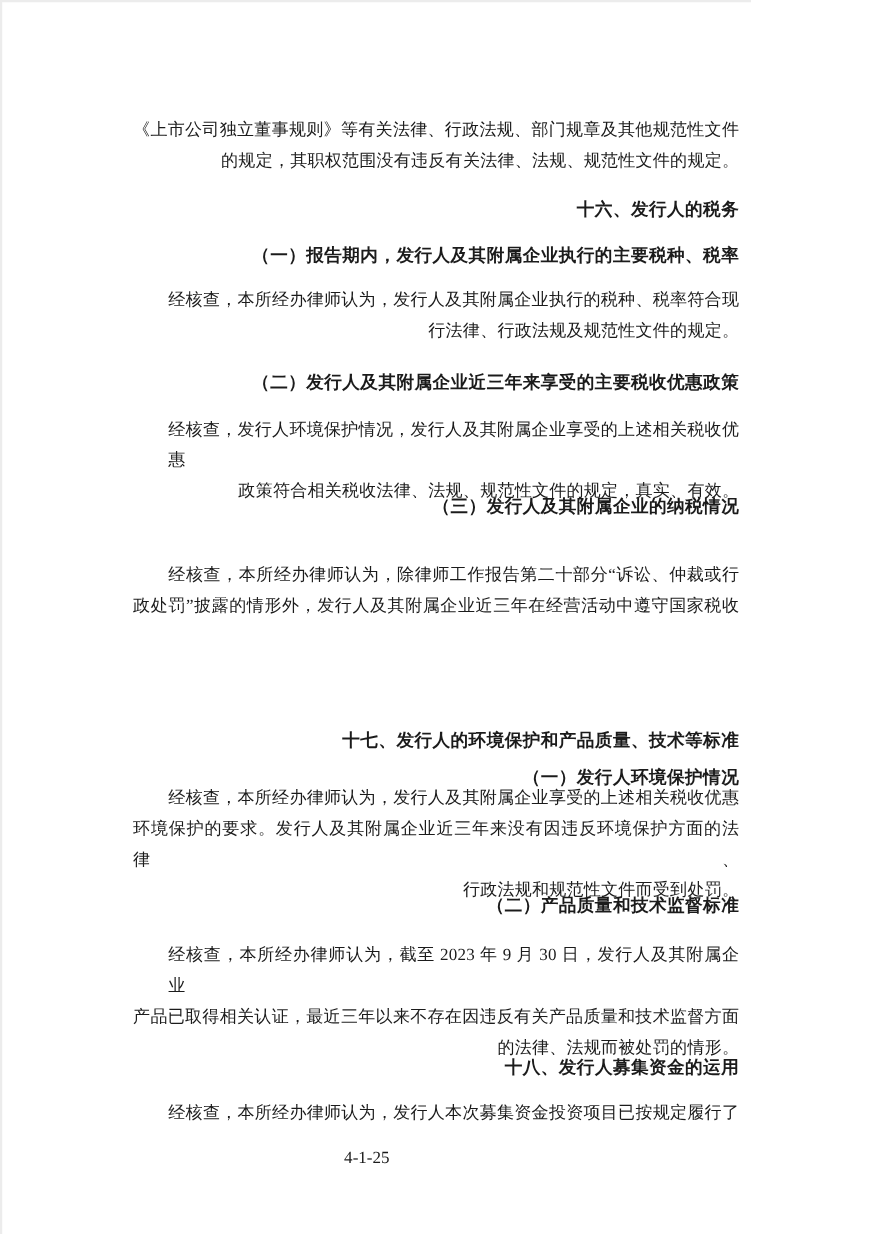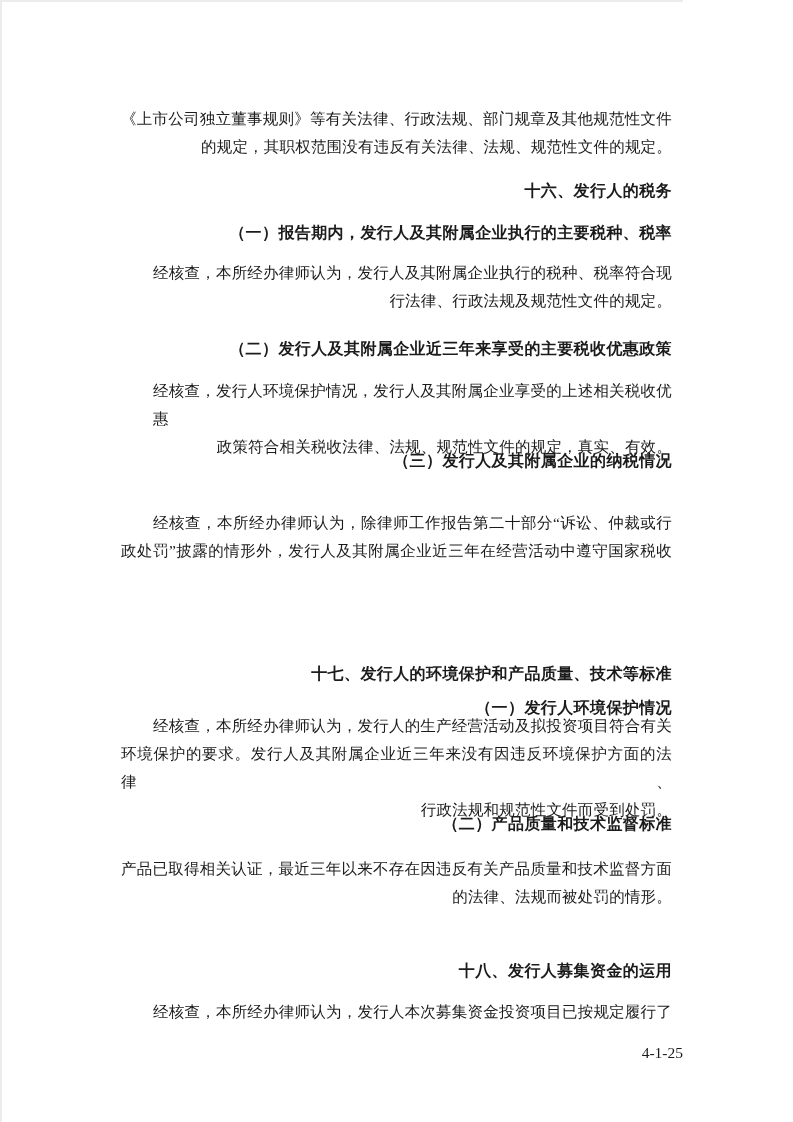--- a/index.html
+++ b/index.html
@@ -39,23 +39,23 @@
   }
   .heading-1 .line, .heading-2 .line {
     font-family: Liberation Serif, serif;
     font-weight: 700;
     font-size: 16px;
     letter-spacing: 0.4px;
   }
   .footer {
     position: absolute;
     left: 0;
-    right: 0;
+    right: 16px;
     top: 1043px;
-    text-align: right;
+    text-align: center;
     font-family: "Liberation Serif", "DejaVu Serif", serif;
     font-size: 15.5px;
     line-height: 20px;
     color: #1b1b1b;
   }
 </style>
 </head>
 <body>
 
 <div class="page">
@@ -88,28 +88,29 @@
         <div class="line justify indent">经核查，本所经办律师认为，除律师工作报告第二十部分“诉讼、仲裁或行</div>
         <div class="line justify">政处罚”披露的情形外，发行人及其附属企业近三年在经营活动中遵守国家税收</div>
       </div>
       <div class="block heading-1" style="top: 620px; margin-top: 40px;">
         <div class="line indent">十七、发行人的环境保护和产品质量、技术等标准</div>
       </div>
       <div class="block heading-2" style="top: 694px;">
         <div class="line indent">（一）发行人环境保护情况</div>
       </div>
       <div class="block paragraph" style="top: 712px;">
-        <div class="line justify indent">经核查，本所经办律师认为，发行人的生产经营活动及拟投资项目符合有关</div>
+        <div class="line justify indent">经核查，本所经办律师认为，发行人及其附属企业享受的上述相关税收优惠</div>
         <div class="line justify">环境保护的要求。发行人及其附属企业近三年来没有因违反环境保护方面的法律、</div>
         <div class="line">行政法规和规范性文件而受到处罚。</div>
       </div>
       <div class="block heading-2" style="top: 810px;">
         <div class="line indent">（二）产品质量和技术监督标准</div>
       </div>
       <div class="block paragraph" style="top: 855px;">
+        <div class="line justify indent">经核查，本所经办律师认为，截至 2023 年 9 月 30 日，发行人及其附属企业</div>
         <div class="line justify">产品已取得相关认证，最近三年以来不存在因违反有关产品质量和技术监督方面</div>
         <div class="line">的法律、法规而被处罚的情形。</div>
       </div>
       <div class="block heading-1" style="top: 957px;">
         <div class="line indent">十八、发行人募集资金的运用</div>
       </div>
       <div class="block paragraph" style="top: 998px;">
         <div class="line justify indent">经核查，本所经办律师认为，发行人本次募集资金投资项目已按规定履行了</div>
       </div>
     </div>

